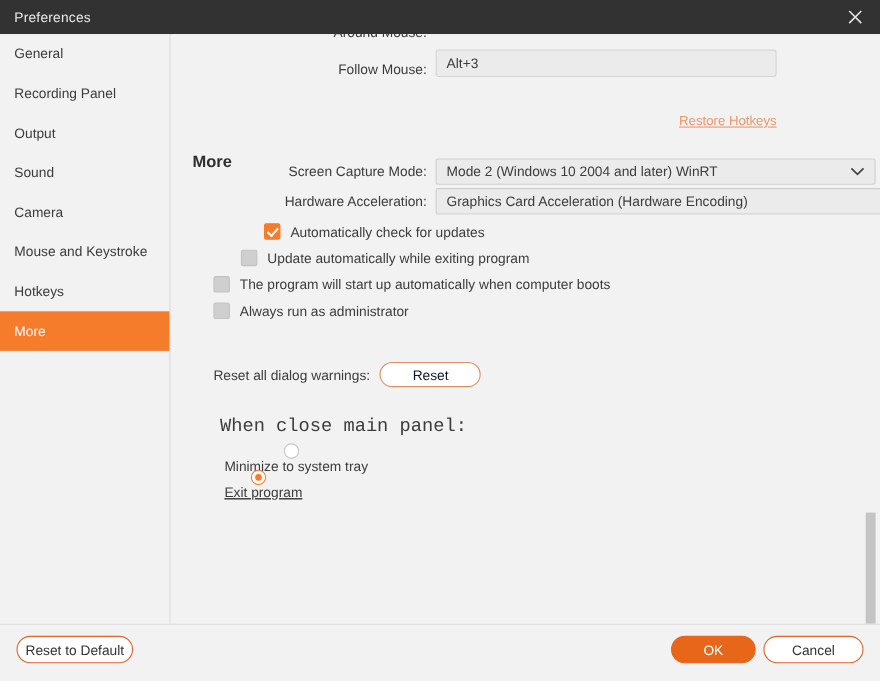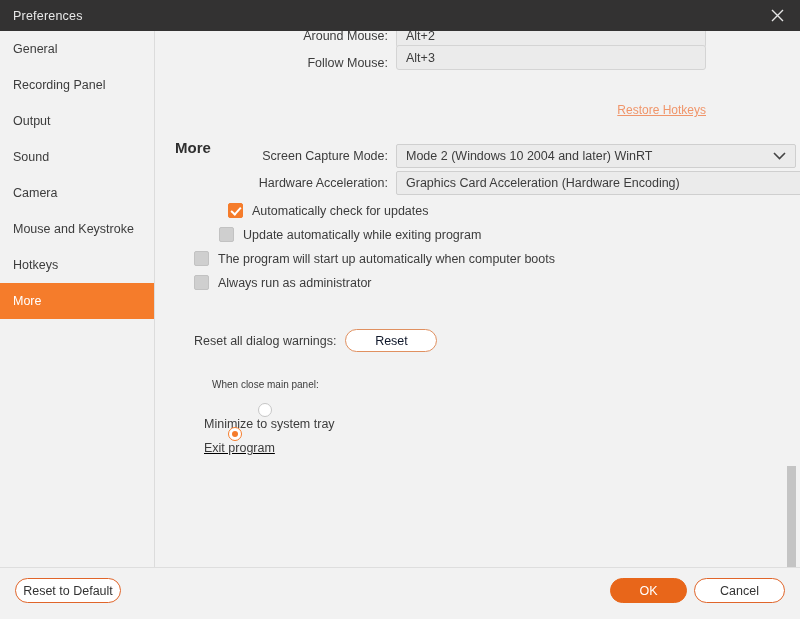--- a/index.html
+++ b/index.html
@@ -88,21 +88,21 @@
   
   .reset-row { position: absolute; left: 38px; top: 298px; display: flex; align-items: center; }
   .reset-row .lbl { font-size: 12.5px; color: #3c3c3c; }
   .btn-reset {
     margin-left: 9px; width: 92px; height: 23px; border-radius: 12px;
     background: #ffffff; border: 1px solid #e09060; color: #0f172a;
     font-size: 12.5px; font-family: inherit; cursor: pointer;
   }
 
   
-  .radio-head { position: absolute; left: 56px; top: 348px; font-size: 10px; color: #3c3c3c; }
+  .radio-head { position: absolute; left: 44px; top: 348px; font-size: 17px; color: #3c3c3c; font-family: Liberation Mono, monospace; }
   .rd-row { position: absolute; display: flex; align-items: center; cursor: pointer; flex-direction: column; }
   .rd {
     width: 14px; height: 14px; border-radius: 50%; flex: none;
     background: #fff; border: 1px solid #c6c6c6;
   }
   .rd.sel { border-color: #f57c2b; position: relative; }
   .rd.sel::after {
     content: ""; position: absolute; left: 3px; top: 3px;
     width: 6px; height: 6px; border-radius: 50%; background: #f57c2b;
   }
@@ -168,21 +168,20 @@
       </div>
     <div class="side-item active">
         <span>More</span>
       </div>
   </div>
 
   <div class="content">
 
     <div class="row" style="left:75px; top:-8px;">
       <div class="field-label">Around Mouse:</div>
-      <div class="text-input">Alt+2</div>
     </div>
 
     <div class="row" style="left:75px; top:14px;align-items:flex-end;">
       <div class="field-label">Follow Mouse:</div>
       <div class="text-input">Alt+3</div>
     </div>
 
     <div class="restore-link">Restore Hotkeys</div>
 
     <div class="section-title">More</div>
@@ -201,21 +200,21 @@
     </div>
 
     <div class="row" style="left:75px; top:140px;">
       <div class="field-label">Hardware Acceleration:</div>
       <div class="dd" style="width:427px;">
         <span>Graphics Card Acceleration (Hardware Encoding)</span>
 
       </div>
     </div>
 
-    <div class="cb-row" style="left:38px; top:172px;padding-left:34px;">
+    <div class="cb-row" style="left:50px; top:172px;padding-left:34px;">
       <span class="cb checked"></span>
       <span class="cb-label">Automatically check for updates</span>
     </div>
     <div class="cb-row" style="left:63px; top:196px;">
       <span class="cb"></span>
       <span class="cb-label">Update automatically while exiting program</span>
     </div>
     <div class="cb-row" style="left:38px; top:220px;">
       <span class="cb"></span>
       <span class="cb-label">The program will start up automatically when computer boots</span>

